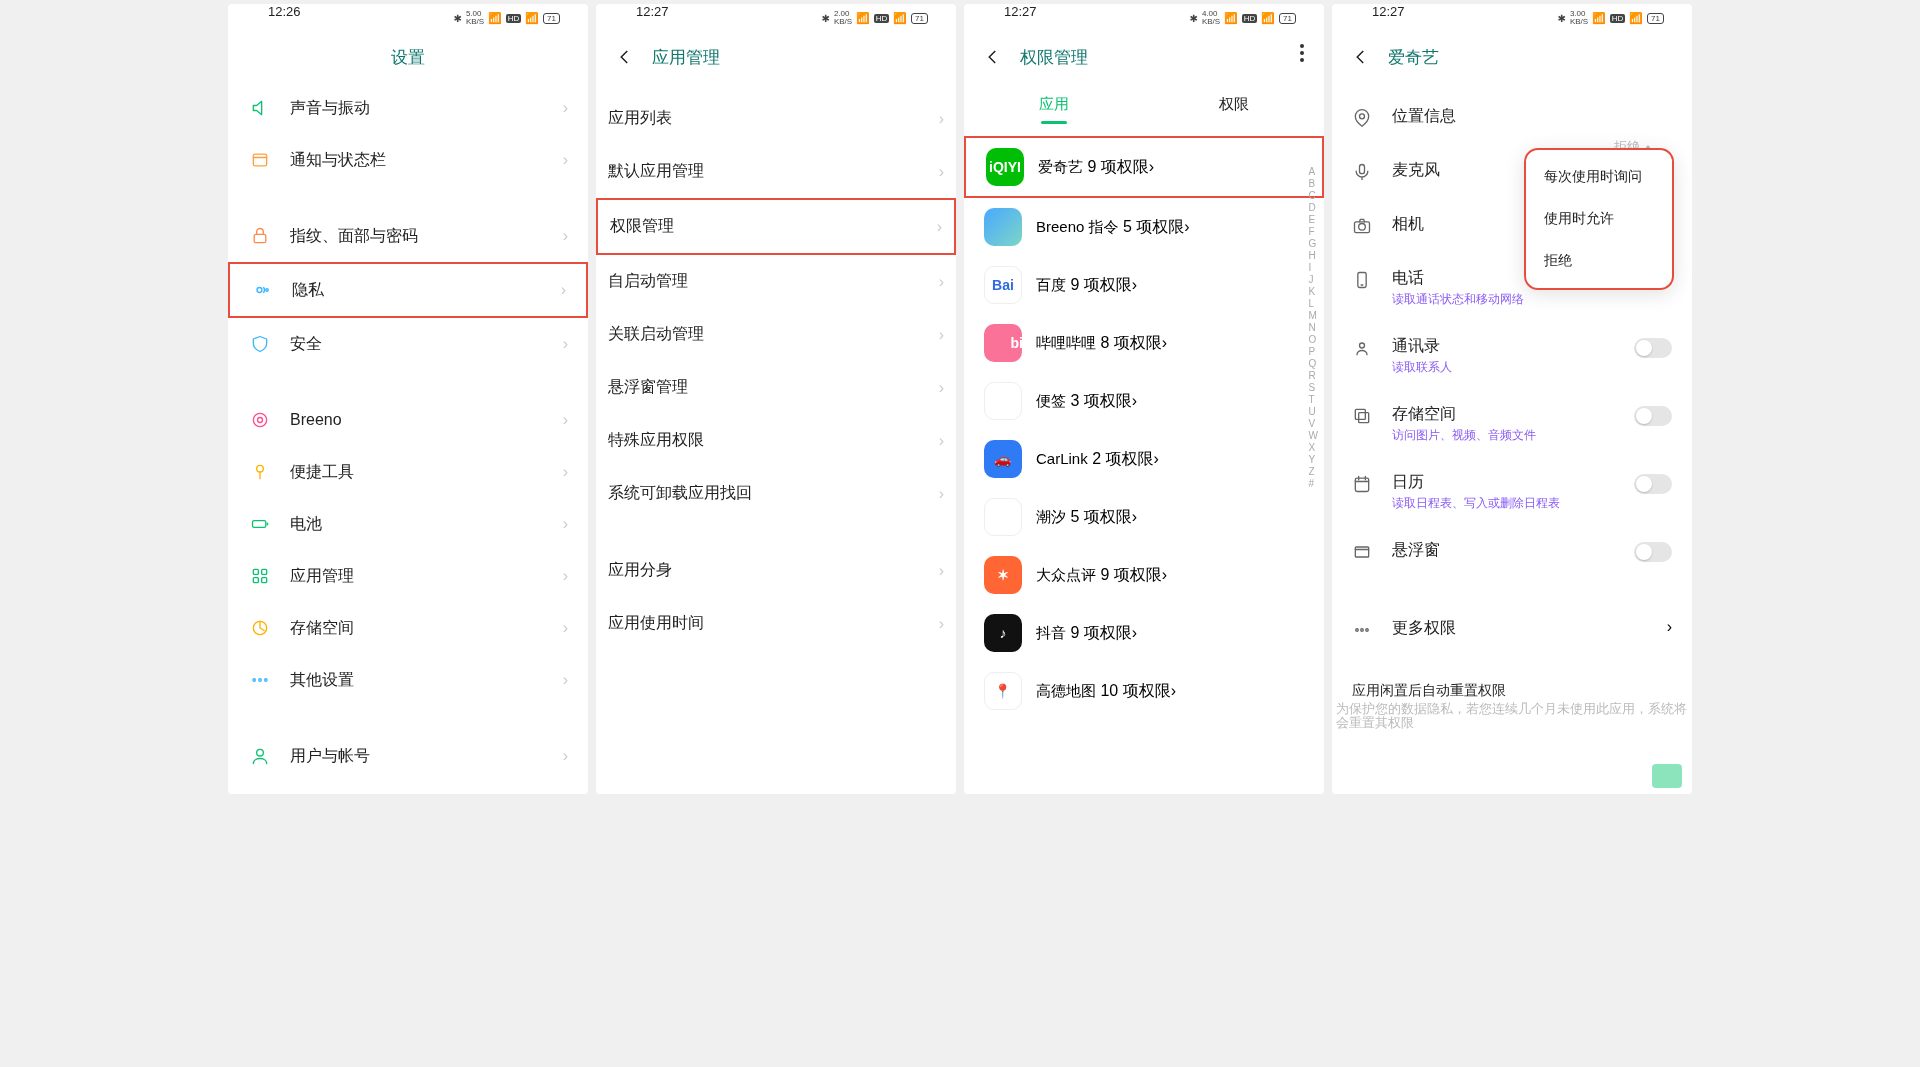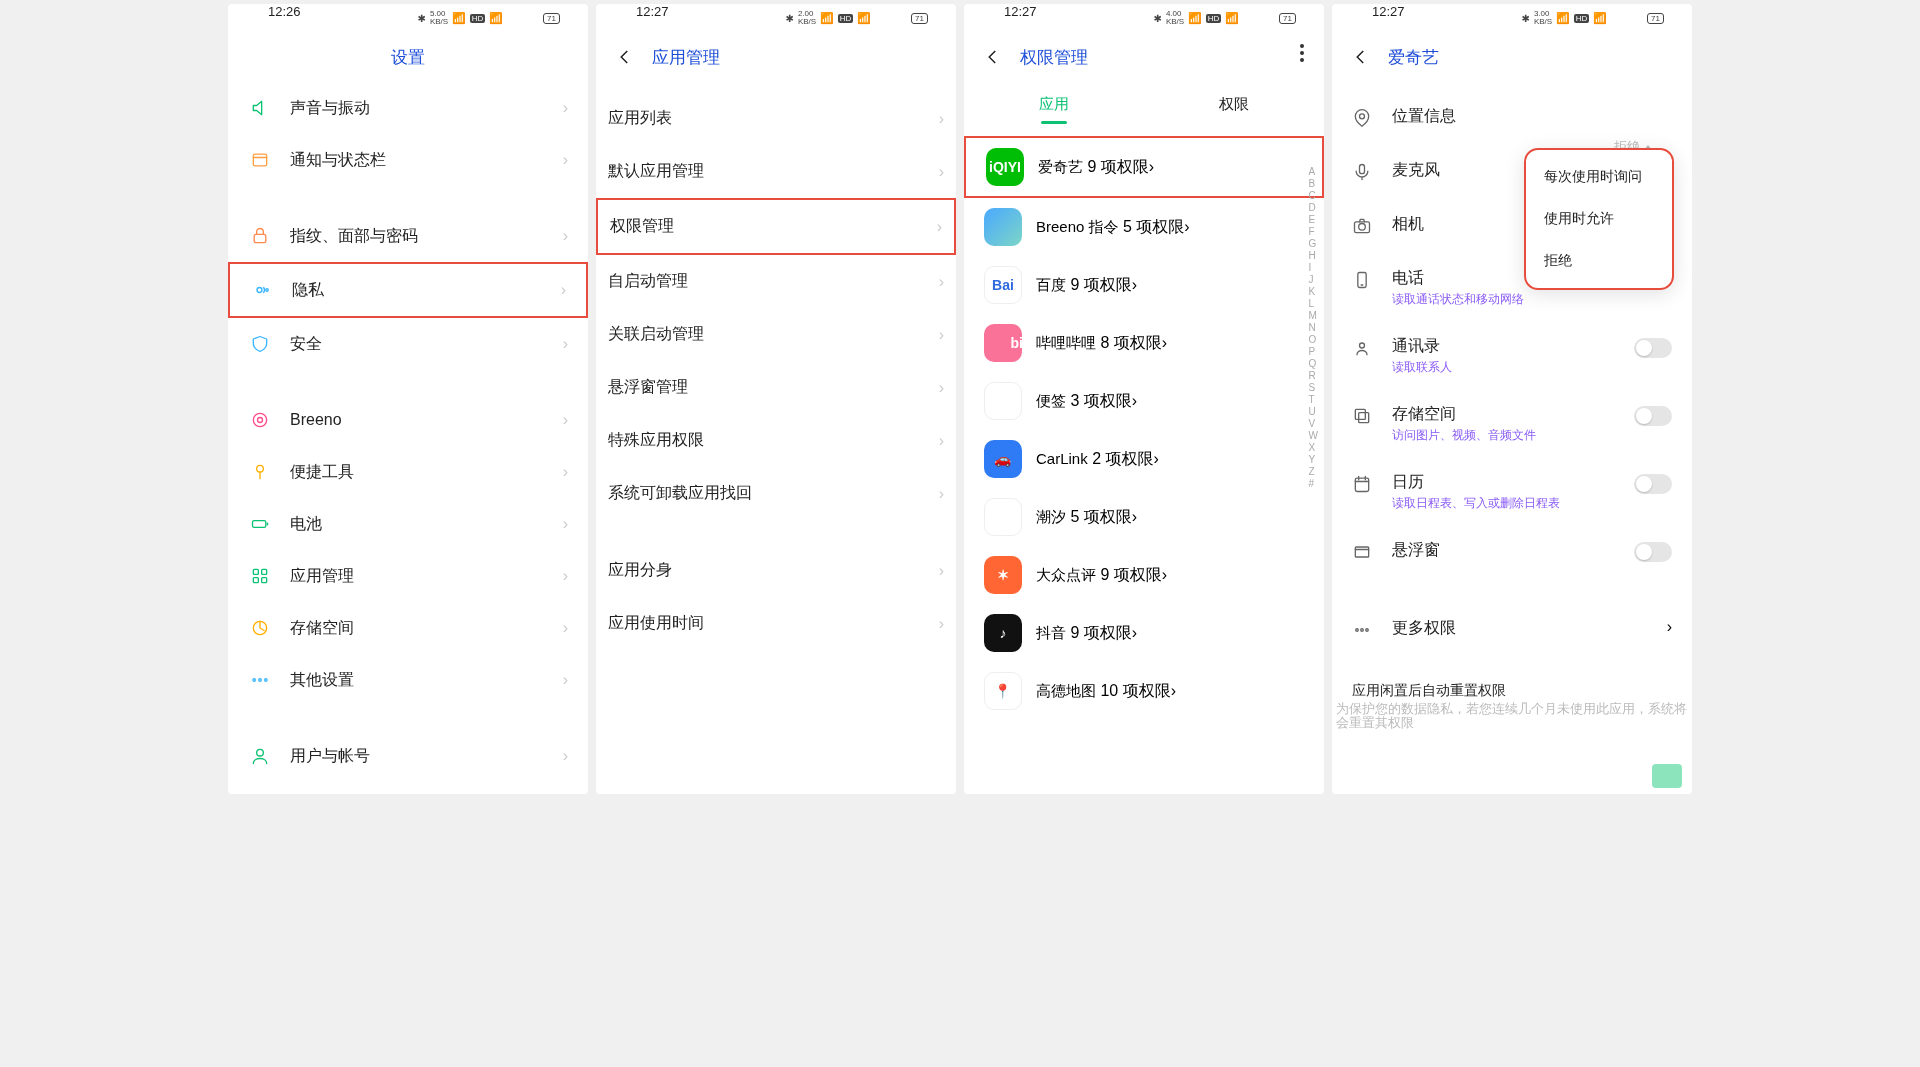--- a/index.html
+++ b/index.html
@@ -38,33 +38,33 @@
     display: flex;
     align-items: center;
     gap: 4px;
     font-size: 10px;
     color: #444;
   }
   .status-right .kbs { display: flex; flex-direction: column; line-height: 8px; font-size: 8px; }
   .status-right .wifi::before { content: "📶"; font-size: 11px; }
   .status-right .hd { background:#444; color:#fff; border-radius:2px; font-size:8px; padding:0 2px; }
   .status-right .sig::before { content: "📶"; font-size: 11px; }
-  .status-right .bat { border:1px solid #444; border-radius:3px; font-size:8px; padding:0 3px;margin-left:36px; }
+  .status-right .bat { border:1px solid #444; border-radius:3px; font-size:8px; padding:0 3px; }
   .header {
     height: 50px;
     display: flex;
     align-items: center;
     padding: 0 20px;
     gap: 18px;
   }
   .header.center { justify-content: center; }
   .header-title {
     font-size: 17px;
     font-weight: 500;
-    color: #1d4ed8;
+    color: #0f766e;
   }
   .back-arrow {
     width: 18px; height: 18px; display: inline-block;
   }
   .back-arrow svg { width: 100%; height: 100%; }
   .more-dots { position: absolute; right: 20px; top: 40px; display:flex; flex-direction:column; gap:3px; }
   .more-dots span { width:4px; height:4px; border-radius:50%; background:#333; }
   .list { padding: 0 0; }
   .row {
     display: flex;

